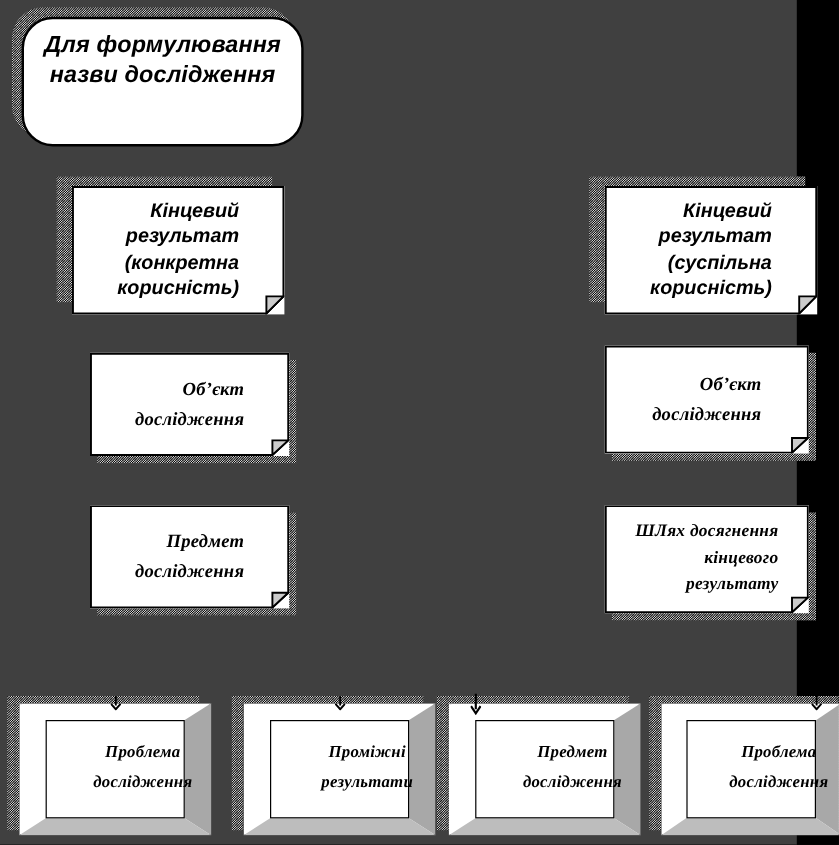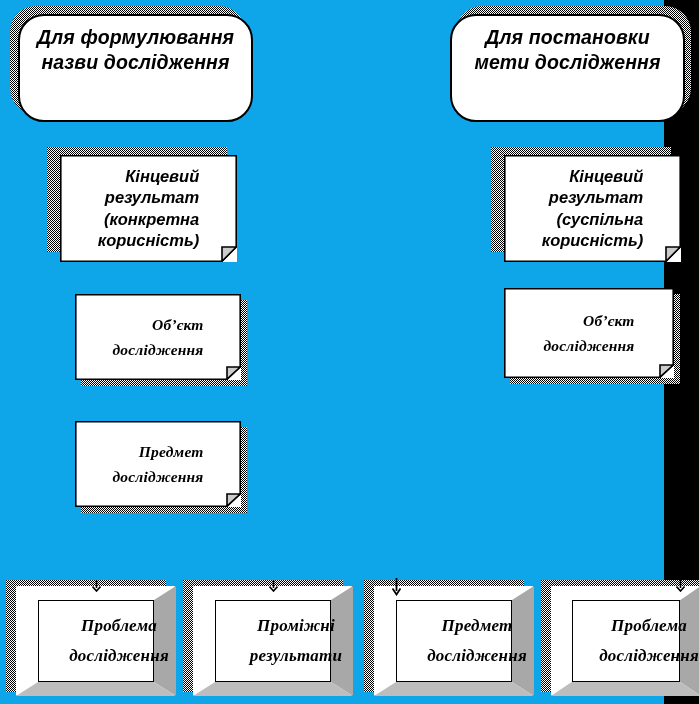--- a/index.html
+++ b/index.html
@@ -1,20 +1,20 @@
 <!DOCTYPE html>
 <html lang="uk"><head>
 <meta charset="utf-8">
 <style>
   html,body{margin:0;padding:0;background:#000;}
   body{
     width:699px;height:704px;position:relative;overflow:hidden;
     font-family:"Liberation Sans", sans-serif;
   }
-  .stage{position:absolute;inset:0;width:664px;height:704px;background:#0ea5e9;}
+  .stage{position:absolute;inset:0;width:664px;height:704px;background:#404040;}
 
   
   .node{position:absolute;}
 
   
   .dither{
     position:absolute;
     background-color:#000;
     background-image:
       linear-gradient(45deg,#fff 25%,transparent 25%,transparent 75%,#fff 75%),
@@ -78,44 +78,37 @@
   }
   .bevel-inner{
     position:absolute;background:#fff;border:1px solid #000;
     box-sizing:border-box;
     display:flex;align-items:center;justify-content:center;
   }
   .bevel-inner .txt{
     text-align:center;color:#000;white-space:pre-line;
     font-family:"Liberation Serif", serif;
     font-weight:bold;font-style:italic;
-    font-size:17px;line-height:1.75;letter-spacing:.2px;margin-left:46px;
+    font-size:14px;line-height:1.75;letter-spacing:.2px;margin-left:46px;
   }
   .arrow-tip{position:absolute;}
 </style>
 </head>
 <body>
 
 <div class="stage">
 
   <div class="node" style="left:10px;top:6px;width:235px;height:108px;">
     <div class="dither round-shadow"></div>
     <div class="round-face" style="left:8px;top:8px;width:235px;height:108px;">
       <div class="txt">Для формулювання
 назви дослідження</div>
     </div>
   </div>
 
-  <div class="node" style="left:450px;top:6px;width:235px;height:108px;">
-    <div class="dither round-shadow" style="left:6px;top:0;"></div>
-    <div class="round-face" style="left:0px;top:8px;width:235px;height:108px;">
-      <div class="txt">Для постановки
-мети дослідження</div>
-    </div>
-  </div>
 
   <div class="node" style="left:47px;top:147px;width:190px;height:115px;">
     <div class="dither note-shadow" style="left:0;top:0;width:180px;height:105px;"></div>
     <div class="note-face note-sans" style="left:13px;top:8px;width:177px;height:107px;">
       <svg viewBox="0 0 177 107" preserveAspectRatio="none">
         <path d="M0.8,0.8 H176.2 V92 L162,106.2 H0.8 Z" fill="#ffffff" stroke="#000000" stroke-width="1.6"></path>
         <path d="M176.2,92 L162,92 L162,106.2 Z" fill="#cccccc" stroke="#000000" stroke-width="1.6"></path>
       </svg>
       <div class="txt">Кінцевий
 результат
@@ -167,20 +160,32 @@
     <div class="note-face note-serif" style="left:0;top:0;width:166px;height:86px;">
       <svg viewBox="0 0 166 86" preserveAspectRatio="none">
         <path d="M0.8,0.8 H165.2 V73 L152,85.2 H0.8 Z" fill="#ffffff" stroke="#000000" stroke-width="1.6"></path>
         <path d="M165.2,73 L152,73 L152,85.2 Z" fill="#cccccc" stroke="#000000" stroke-width="1.6"></path>
       </svg>
       <div class="txt">Предмет
 дослідження</div>
     </div>
   </div>
 
+  <div class="node" style="left:504px;top:421px;width:178px;height:98px;">
+    <div class="dither note-shadow" style="left:6px;top:6px;width:170px;height:90px;"></div>
+    <div class="note-face note-serif small" style="left:0;top:0;width:170px;height:90px;">
+      <svg viewBox="0 0 170 90" preserveAspectRatio="none">
+        <path d="M0.8,0.8 H169.2 V77 L156,89.2 H0.8 Z" fill="#ffffff" stroke="#000000" stroke-width="1.6"></path>
+        <path d="M169.2,77 L156,77 L156,89.2 Z" fill="#cccccc" stroke="#000000" stroke-width="1.6"></path>
+      </svg>
+      <div class="txt">ШЛях досягнення
+кінцевого
+результату</div>
+    </div>
+  </div>
 
   <div class="node" style="left:6px;top:580px;width:172px;height:118px;">
     <div class="dither bevel-shadow" style="left:0;top:0;width:160px;height:112px;"></div>
     <div class="bevel-wrap" style="left:10px;top:6px;width:160px;height:110px;">
       <div class="bevel-outer"></div>
       <div class="bevel-face-top" style="left:0;top:0;width:100%;height:100%;
            clip-path:polygon(0 0,100% 0,86% 13%,14% 13%);background:#ffffff;"></div>
       <div class="bevel-face-left" style="left:0;top:0;width:100%;height:100%;
            clip-path:polygon(0 0,14% 13%,14% 87%,0 100%);background:#ffffff;"></div>
       <div class="bevel-face-right" style="left:0;top:0;width:100%;height:100%;
@@ -190,21 +195,21 @@
       <div class="bevel-inner" style="left:14%;top:13%;width:72%;height:74%;">
         <div class="txt">Проблема
 дослідження</div>
       </div>
       <svg class="arrow-tip" style="left:50%;top:-6px;margin-left:-4px;width:9px;height:12px;" viewBox="0 0 9 12">
         <path d="M4.5,0 V8 M0.5,6.5 L4.5,11 L8.5,6.5" stroke="#000" stroke-width="1.6" fill="none"></path>
       </svg>
     </div>
   </div>
 
-  <div class="node" style="left:183px;top:580px;width:172px;height:118px;">
+  <div class="node" style="left:193px;top:580px;width:172px;height:118px;">
     <div class="dither bevel-shadow" style="left:0;top:0;width:160px;height:112px;"></div>
     <div class="bevel-wrap" style="left:10px;top:6px;width:160px;height:110px;">
       <div class="bevel-outer"></div>
       <div class="bevel-face-top" style="left:0;top:0;width:100%;height:100%;
            clip-path:polygon(0 0,100% 0,86% 13%,14% 13%);background:#ffffff;"></div>
       <div class="bevel-face-left" style="left:0;top:0;width:100%;height:100%;
            clip-path:polygon(0 0,14% 13%,14% 87%,0 100%);background:#ffffff;"></div>
       <div class="bevel-face-right" style="left:0;top:0;width:100%;height:100%;
            clip-path:polygon(100% 0,100% 100%,86% 87%,86% 13%);background:#a8a8a8;"></div>
       <div class="bevel-face-bottom" style="left:0;top:0;width:100%;height:100%;

